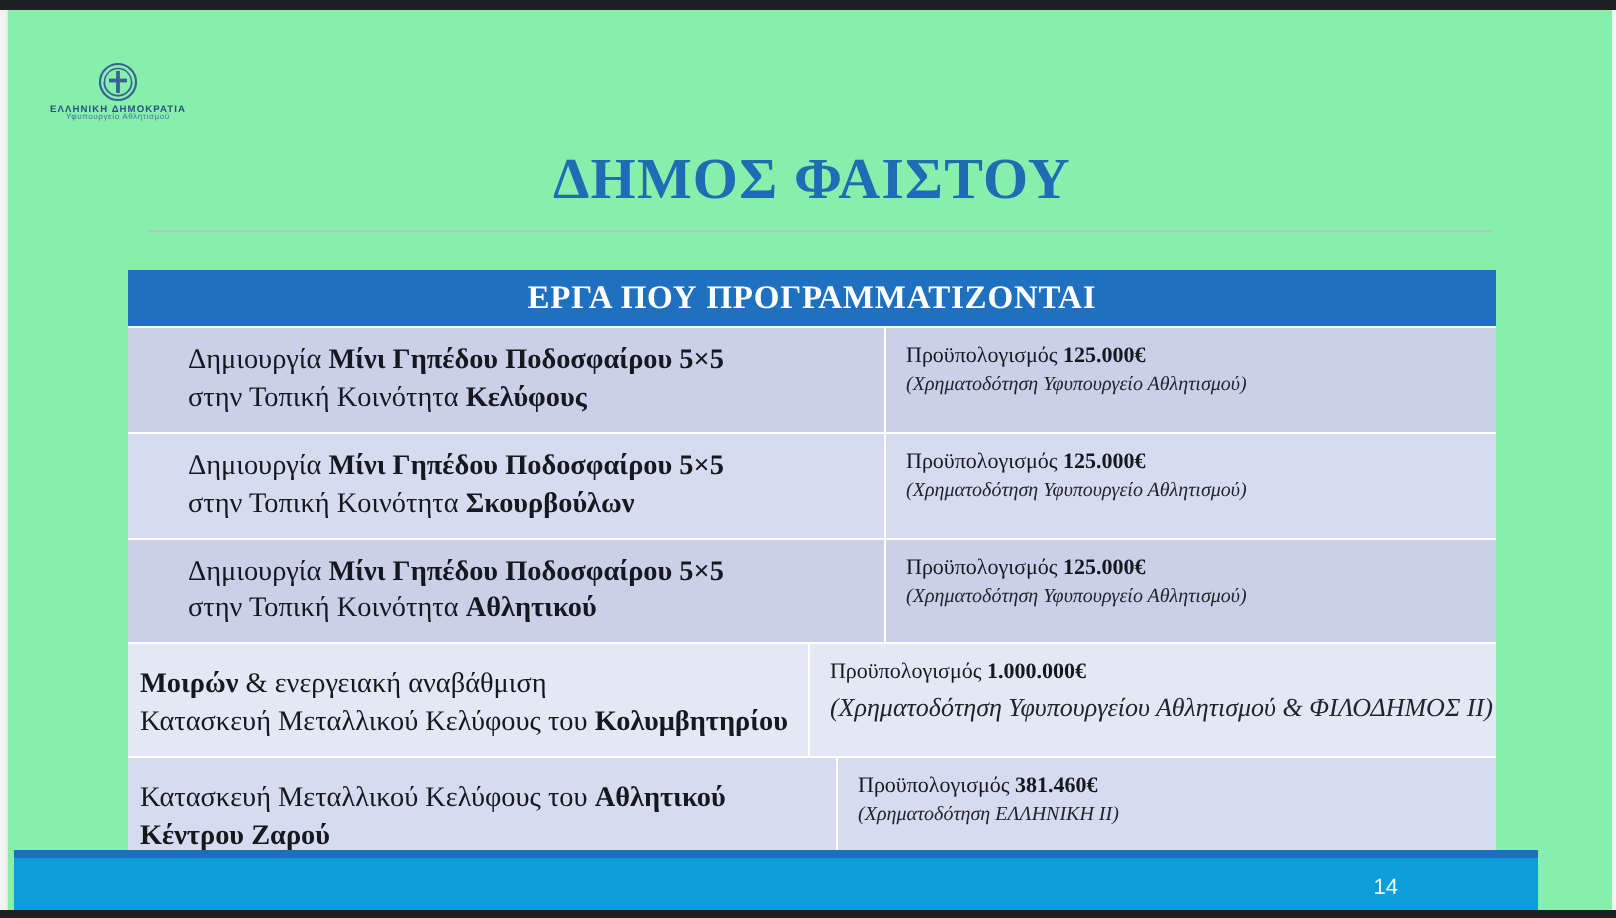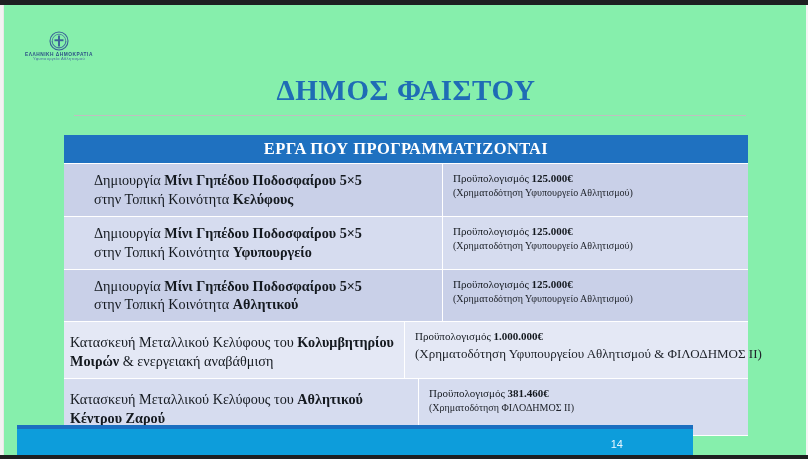--- a/index.html
+++ b/index.html
@@ -157,39 +157,40 @@
   .b { font-weight: bold; }
 
   .budget {
     font-size: 11px;
     color: #14191f;
     line-height: 1.3;
     white-space: nowrap;
   }
   .funding {
     font-size: 10px;
+    font-style: italic;
     color: #20242b;
     margin-top: 2px;
     line-height: 1.25;
     white-space: nowrap;
   }
   .funding.small { font-size: 13px; }
 
   
   .r1, .r2, .r3 { min-height: 45px; padding-left: 24px; }
   .r4, .r5 { min-height: 52px; }
   .r4 .cell-left, .r5 .cell-left { padding-top: 11px; }
   .r4 .cell-right, .r5 .cell-right { }
 
   
   .footer {
     position: absolute;
-    left: 17px;
+    left: 7px;
     bottom: 4px;
-    width: 676px;
+    width: 762px;
     height: 30px;
     background: #0d9ddb;
     border-top: 4px solid #1b6fc0;
     box-sizing: border-box;
   }
   .page-number {
     position: absolute;
     right: 70px;
     top: 9px;
     font-family: "Liberation Sans", sans-serif;
@@ -232,58 +233,58 @@
       </div>
       <div class="cell-right">
         <div class="budget"><span>Προϋπολογισμός </span><span class="b">125.000€</span></div>
         <div class="funding">(Χρηματοδότηση Υφυπουργείο Αθλητισμού)</div>
       </div>
     </div>
 
     <div class="row shade-b r2">
       <div class="cell-left">
         <div class="line"><span>Δημιουργία </span><span class="b">Μίνι Γηπέδου Ποδοσφαίρου 5×5</span></div>
-        <div class="line"><span>στην Τοπική Κοινότητα </span><span class="b">Υφυπουργείο</span></div>
+        <div class="line"><span>στην Τοπική Κοινότητα </span><span class="b">Σκουρβούλων</span></div>
       </div>
       <div class="cell-right">
         <div class="budget"><span>Προϋπολογισμός </span><span class="b">125.000€</span></div>
         <div class="funding">(Χρηματοδότηση Υφυπουργείο Αθλητισμού)</div>
       </div>
     </div>
 
     <div class="row shade-a r3">
       <div class="cell-left">
         <div class="line"><span>Δημιουργία </span><span class="b">Μίνι Γηπέδου Ποδοσφαίρου 5×5</span></div>
         <div class="line"><span>στην Τοπική Κοινότητα </span><span class="b">Αθλητικού</span></div>
       </div>
       <div class="cell-right">
         <div class="budget"><span>Προϋπολογισμός </span><span class="b">125.000€</span></div>
         <div class="funding">(Χρηματοδότηση Υφυπουργείο Αθλητισμού)</div>
       </div>
     </div>
 
     <div class="row shade-c r4">
       <div class="cell-left">
+        <div class="line"><span class="b">Μοιρών</span><span> &amp; ενεργειακή αναβάθμιση</span></div>
         <div class="line"><span>Κατασκευή Μεταλλικού Κελύφους του </span><span class="b">Κολυμβητηρίου</span></div>
-        <div class="line"><span class="b">Μοιρών</span><span> &amp; ενεργειακή αναβάθμιση</span></div>
       </div>
       <div class="cell-right">
         <div class="budget"><span>Προϋπολογισμός </span><span class="b">1.000.000€</span></div>
         <div class="funding small">(Χρηματοδότηση Υφυπουργείου Αθλητισμού &amp; ΦΙΛΟΔΗΜΟΣ ΙΙ)</div>
       </div>
     </div>
 
     <div class="row shade-b r5">
       <div class="cell-left">
         <div class="line"><span>Κατασκευή Μεταλλικού Κελύφους του </span><span class="b">Αθλητικού</span></div>
         <div class="line"><span class="b">Κέντρου Ζαρού</span><span></span></div>
       </div>
       <div class="cell-right">
         <div class="budget"><span>Προϋπολογισμός </span><span class="b">381.460€</span></div>
-        <div class="funding">(Χρηματοδότηση ΦΙΛΟΔΗΜΟΣ ΙΙ)</div>
+        <div class="funding">(Χρηματοδότηση ΕΛΛΗΝΙΚΗ ΙΙ)</div>
       </div>
     </div>
 
   </div>
 
   <div class="footer">
     <div class="page-number">14</div>
   </div>
 
   <div class="bottom-rule"></div>

